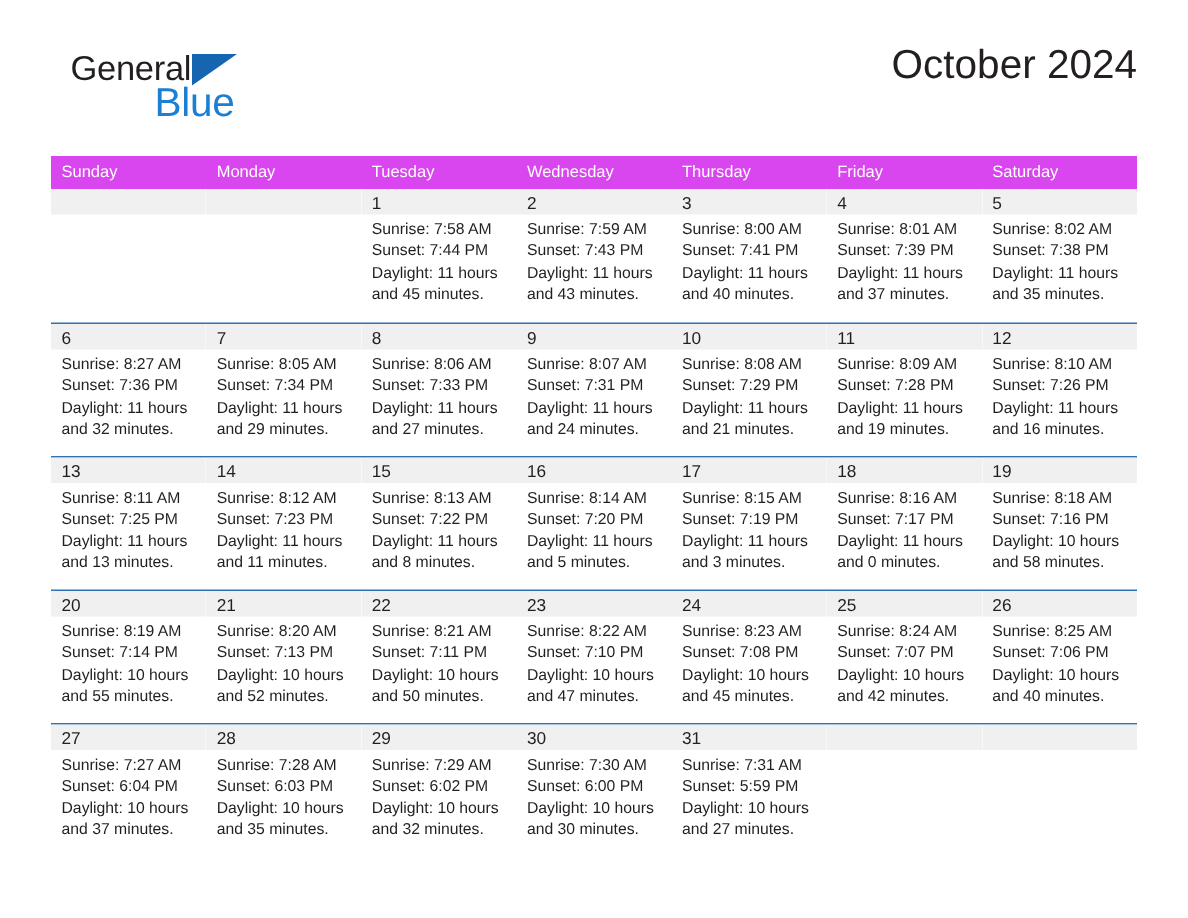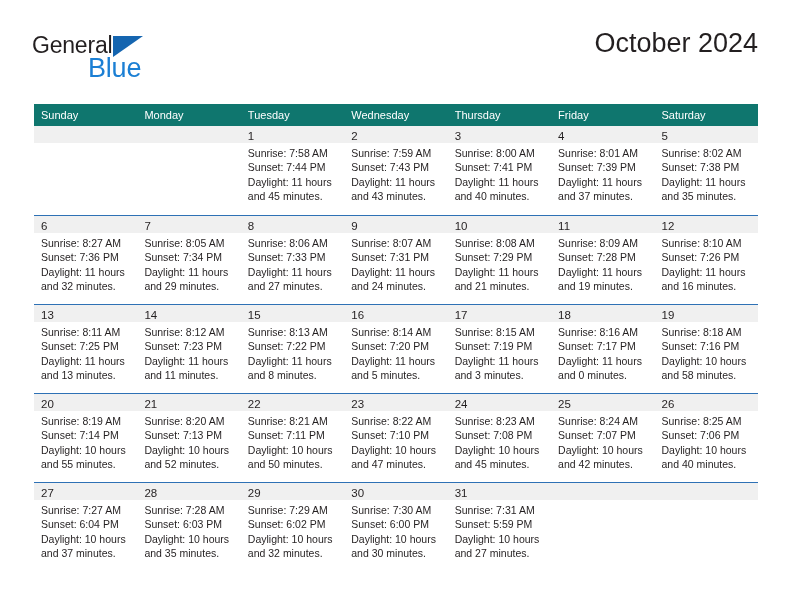--- a/index.html
+++ b/index.html
@@ -17,21 +17,21 @@
   .page {
     position: relative;
     width: 792px;
     height: 612px;
     box-sizing: border-box;
   }
 
   
   .header {
     position: absolute;
-    left: 32px;
+    left: 47px;
     top: 26px;
     right: 34px;
     height: 70px;
   }
   .brand {
     position: absolute;
     left: 0;
     top: 6px;
     width: 220px;
     height: 58px;
@@ -87,21 +87,21 @@
 
   
   .calendar {
     position: absolute;
     left: 34px;
     top: 104px;
     width: 724px;
   }
   .cal-head {
     display: flex;
-    background: #0f766e;
+    background: #d946ef;
     height: 22px;
   }
   .cal-head .dow {
     flex: 1 1 0;
     box-sizing: border-box;
     color: #ffffff;
     font-size: 11px;
     line-height: 22px;
     padding-left: 7px;
     white-space: nowrap;

